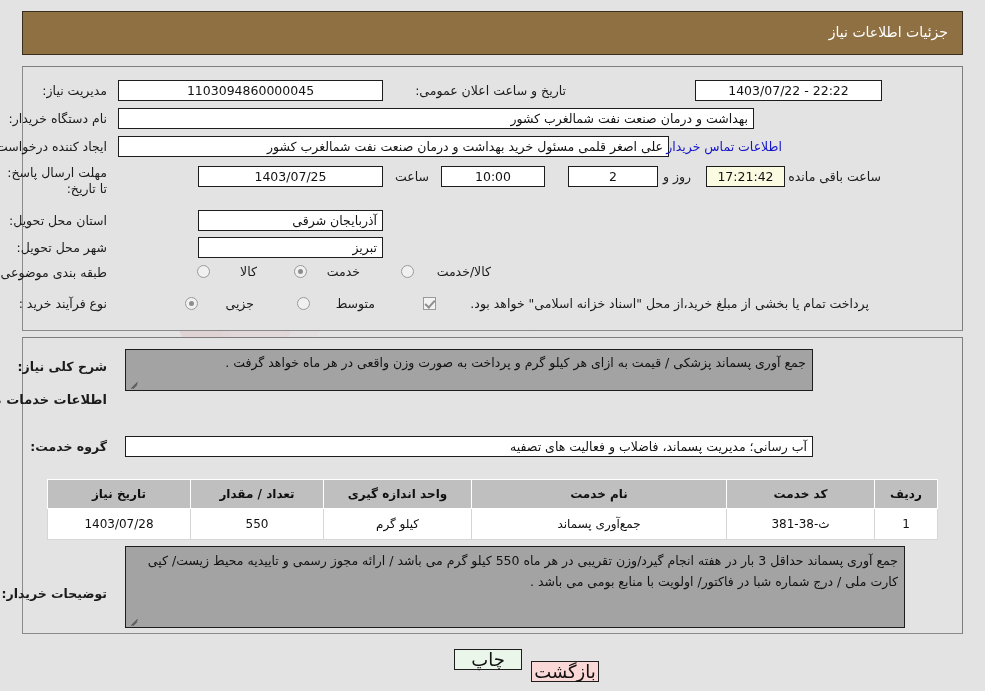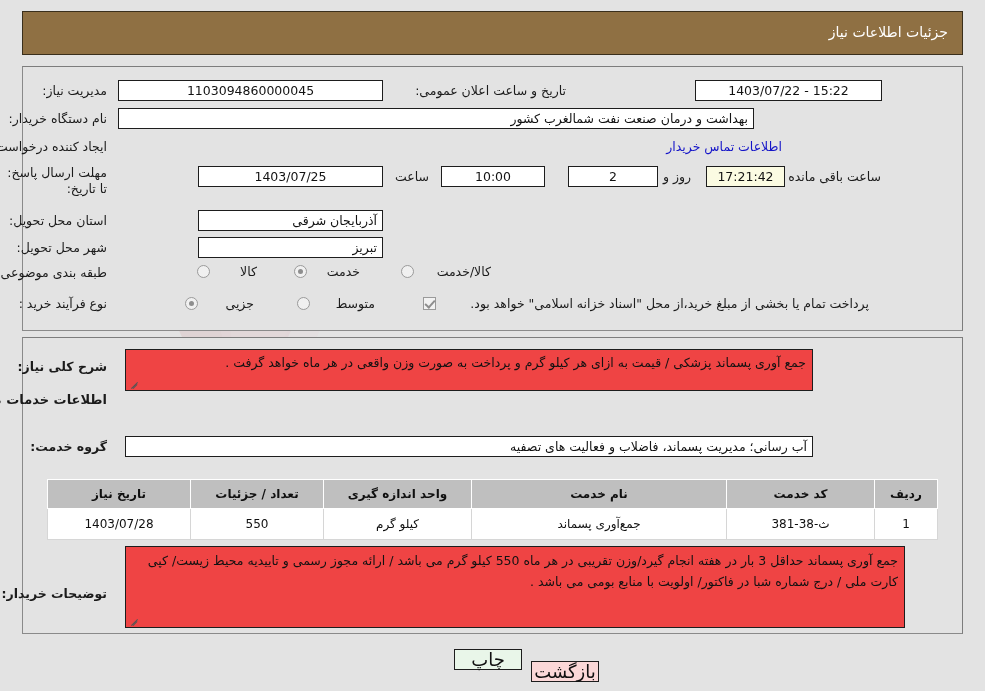--- a/index.html
+++ b/index.html
@@ -131,21 +131,21 @@
     width: 4px;
     height: 8px;
     border: solid #8e8e8e;
     border-width: 0 2px 2px 0;
     transform: rotate(42deg);
   }
 
   
   .ta {
     position: absolute;
-    background: #ef4444;
+    background: #a3a3a3;
     border: 1px solid #1d1d1d;
     box-sizing: border-box;
     font-size: 12.5px;
     color: #121212;
     line-height: 19px;
     padding: 3px 6px;
     overflow: hidden;
     text-align: right;
     z-index: 20;
   }
@@ -242,26 +242,27 @@
   <div class="header-bar">
     <div class="header-title">جزئیات اطلاعات نیاز</div>
   </div>
 
   <div class="panel" id="panel-top"></div>
 
   <div class="lbl" style="right:878px; top:83px;">مدیریت نیاز:</div>
   <div class="fld center" style="right:602px; top:80px; width:265px;">1103094860000045</div>
 
   <div class="lbl" style="right:419px; top:83px;">تاریخ و ساعت اعلان عمومی:</div>
-  <div class="fld center" style="right:103px; top:80px; width:187px;">15:22 - 1403/07/22</div>
+  <div class="fld center" style="right:103px; top:80px; width:187px;">22:22 - 1403/07/22</div>
 
   <div class="lbl" style="right:878px; top:111px;">نام دستگاه خریدار:</div>
   <div class="fld right" style="right:231px; top:108px; width:636px;">بهداشت و درمان صنعت نفت شمالغرب کشور</div>
 
   <div class="lbl" style="right:878px; top:139px;">ایجاد کننده درخواست:</div>
+  <div class="fld right" style="right:316px; top:136px; width:551px;">علی اصغر قلمی مسئول خرید بهداشت و درمان صنعت نفت شمالغرب کشور</div>
   <div class="lbl link" style="right:203px; top:139px;">اطلاعات تماس خریدار</div>
 
   <div class="lbl" style="right:878px; top:165px; white-space:normal; width:100px; text-align:right;">مهلت ارسال پاسخ: تا تاریخ:</div>
   <div class="fld center" style="right:602px; top:166px; width:185px;">1403/07/25</div>
   <div class="lbl" style="right:556px; top:169px;">ساعت</div>
   <div class="fld center" style="right:440px; top:166px; width:104px;">10:00</div>
   <div class="fld center" style="right:327px; top:166px; width:90px;">2</div>
   <div class="lbl" style="right:294px; top:169px;">روز و</div>
   <div class="fld countdown center" style="right:200px; top:166px; width:79px;">17:21:42</div>
   <div class="lbl" style="right:104px; top:169px;">ساعت باقی مانده</div>
@@ -307,21 +308,21 @@
   <div class="lbl bold" style="right:878px; top:439px;">گروه خدمت:</div>
   <div class="fld right" style="right:172px; top:436px; width:688px;">آب رسانی؛ مدیریت پسماند، فاضلاب و فعالیت های تصفیه</div>
 
   <table class="tbl">
     <thead>
       <tr>
         <th style="width:50px;">ردیف</th>
         <th style="width:135px;">کد خدمت</th>
         <th>نام خدمت</th>
         <th style="width:135px;">واحد اندازه گیری</th>
-        <th style="width:120px;">تعداد / جزئیات</th>
+        <th style="width:120px;">تعداد / مقدار</th>
         <th style="width:130px;">تاریخ نیاز</th>
       </tr>
     </thead>
     <tbody>
       <tr>
         <td>1</td>
         <td>ث-38-381</td>
         <td>جمع‌آوری پسماند</td>
         <td>کیلو گرم</td>
         <td>550</td>

